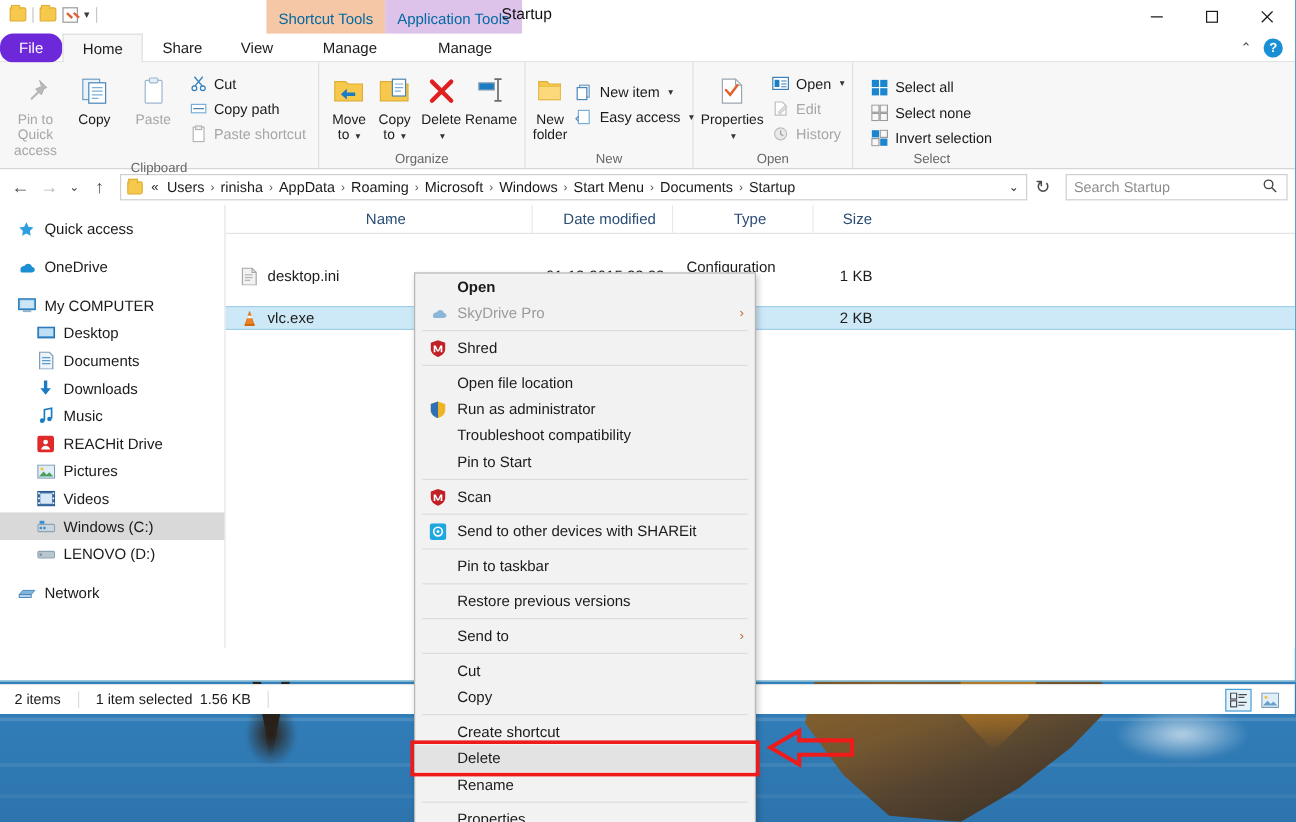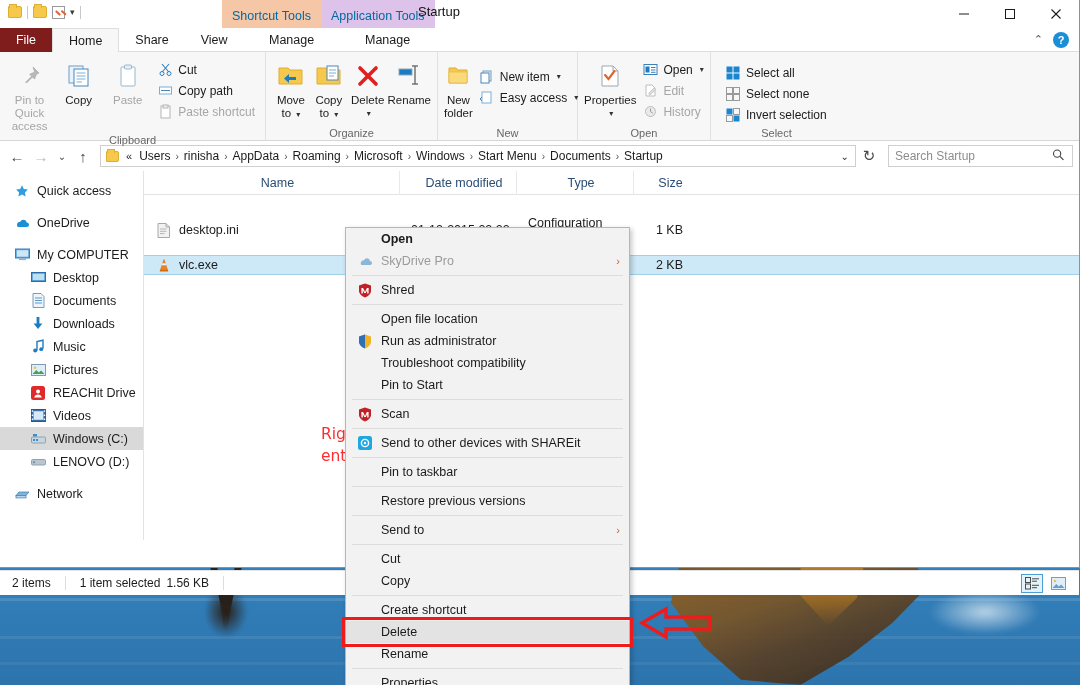--- a/index.html
+++ b/index.html
@@ -122,21 +122,21 @@
 
   
   .ribbon-tabs {
     position:relative; height:24px; background:#ffffff; display:flex;
     border-bottom:1px solid #dedede;
   }
   .rtab {
     height:24px; padding:0 16px; display:flex;align-items:center;justify-content:center;
     font-size:12.5px; color:#1b1b1b; min-width:52px;
   }
-  .rtab.file { background:#7f1d1d; color:#fff; padding:0 14px; }
+  .rtab.file { background:#6d28d9; color:#fff; padding:0 14px;border-radius:11px; }
   .rtab.active { background:#f7f7f7; border:1px solid #dedede; border-bottom:none;}
   .rtab.mgr { min-width:96px; }
   .rtab-spacer{flex:1}
   .ribbon-right { display:flex;align-items:center; gap:10px; padding-right:10px; }
   .chev-up { font-size:11px;color:#555; }
   .help-q {
     width:16px;height:16px;border-radius:50%;background:#1a8fd6;color:#fff;
     font-size:11px;display:flex;align-items:center;justify-content:center;font-weight:bold;
   }
 
@@ -189,21 +189,21 @@
   .searchbox {
     width:185px;height:22px;border:1px solid #cfcfcf;background:#fff;
     display:flex;align-items:center;padding:0 6px;margin-left:6px;
   }
   .searchbox span.ph { font-size:12px;color:#8d8d8d; flex:1;}
   .mag { font-size:12px;color:#444; transform:rotate(-45deg); }
 
   
   .main { display:flex; height:369px; background:#fff; }
   .navpane {
-    width:144px; border-right:1px solid #e3e3e3; background:#fff;
+    width:188px; border-right:1px solid #e3e3e3; background:#fff;
     padding-top:8px; position:relative;
   }
   .navitem {
     height:23px; display:flex;align-items:center; gap:7px; font-size:12.5px;color:#1b1b1b;
     padding-left:14px; white-space:nowrap;
   }
   .navitem.indent { padding-left:30px; }
   .navitem.sel { background:#d9d9d9; }
   .nico{width:16px;height:16px;display:flex;align-items:center;justify-content:center;flex:none;}
   .navgap{height:9px;}
@@ -725,38 +725,38 @@
               <path d="M6 11.5V2.5l6-1.3v8.6" fill="none" stroke="#1b7cc4" stroke-width="1.4"></path>
               <circle cx="4.2" cy="11.6" r="2" fill="#1b7cc4"></circle>
               <circle cx="10.2" cy="10.2" r="1.9" fill="#1b7cc4"></circle>
             </svg>
         </span>
         <span>Music</span>
       </div>
 
       <div class="navitem indent">
         <span class="nico">
+          <svg width="14" height="14" viewBox="0 0 14 14">
+              <rect width="14" height="14" rx="2.5" fill="#e02a2a"></rect>
+              <circle cx="7" cy="5.4" r="2" fill="#fff"></circle>
+              <path d="M3.2 11.6c.4-2.2 2-3.2 3.8-3.2s3.4 1 3.8 3.2z" fill="#fff"></path>
+            </svg>
+        </span>
+        <span>REACHit Drive</span>
+      </div>
+
+      <div class="navitem indent">
+        <span class="nico">
           <svg width="15" height="12" viewBox="0 0 15 12">
               <rect x="0.5" y="0.5" width="14" height="11" fill="#dfeef9" stroke="#7e9cb5"></rect>
               <circle cx="4" cy="3.7" r="1.3" fill="#f3c23c"></circle>
               <path d="M1.5 10l3.8-4 2.6 2.6 2.2-2 3.4 3.4z" fill="#4a9e5e"></path>
             </svg>
         </span>
         <span>Pictures</span>
-      </div>
-
-      <div class="navitem indent">
-        <span class="nico">
-          <svg width="14" height="14" viewBox="0 0 14 14">
-              <rect width="14" height="14" rx="2.5" fill="#e02a2a"></rect>
-              <circle cx="7" cy="5.4" r="2" fill="#fff"></circle>
-              <path d="M3.2 11.6c.4-2.2 2-3.2 3.8-3.2s3.4 1 3.8 3.2z" fill="#fff"></path>
-            </svg>
-        </span>
-        <span>REACHit Drive</span>
       </div>
 
       <div class="navitem indent">
         <span class="nico">
           <svg width="15" height="13" viewBox="0 0 15 13">
               <rect x="0.5" y="0.5" width="14" height="12" fill="#3a6fa8" stroke="#2a5888"></rect>
               <rect x="2.6" y="2.2" width="9.8" height="8.6" fill="#d7e8f7"></rect>
               <rect x="0.8" y="1.4" width="1.4" height="1.4" fill="#fff"></rect>
               <rect x="0.8" y="5.6" width="1.4" height="1.4" fill="#fff"></rect>
               <rect x="0.8" y="9.6" width="1.4" height="1.4" fill="#fff"></rect>

